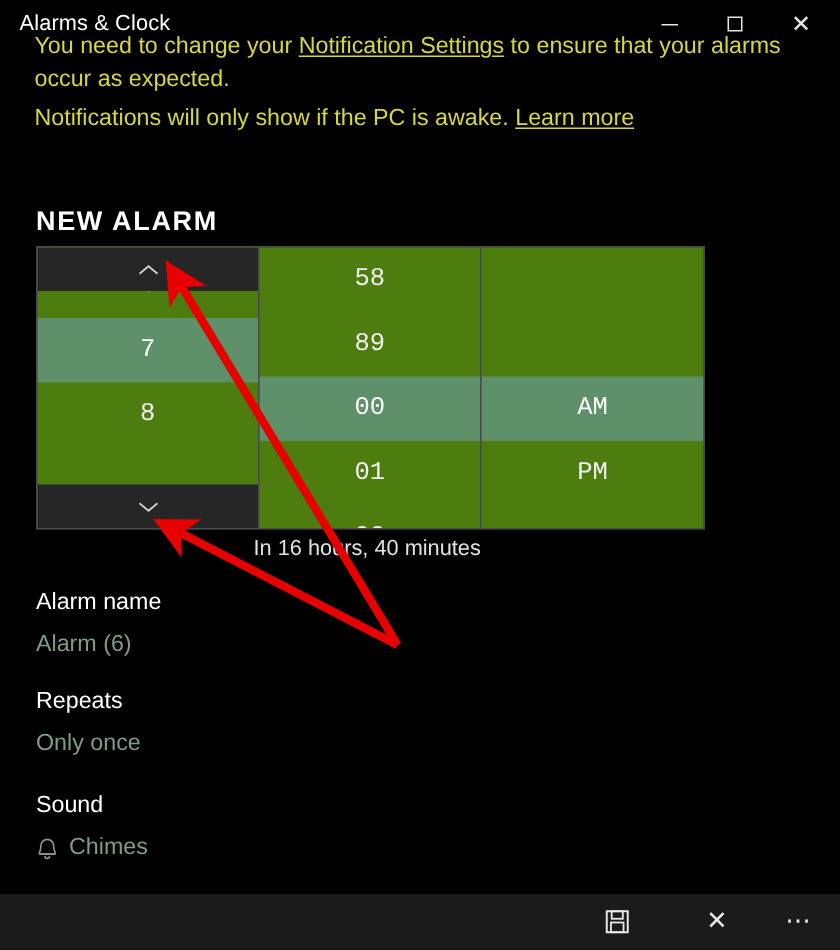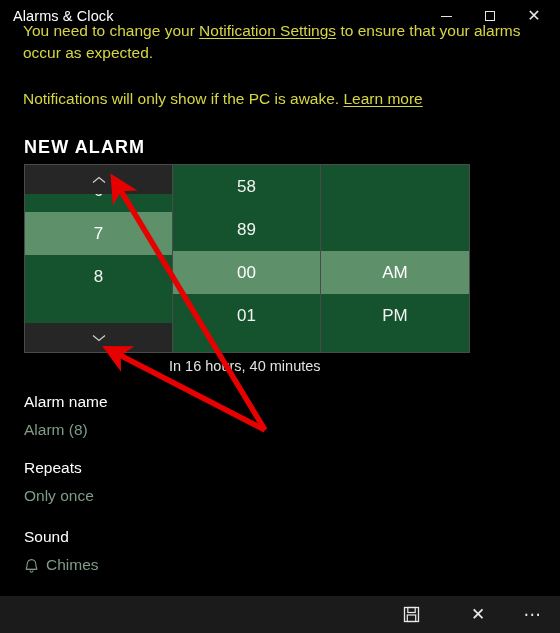--- a/index.html
+++ b/index.html
@@ -66,21 +66,21 @@
   .banner {
     position: absolute;
     left: 23px; top: 20px;
     width: 500px;
   }
   .banner-line {
     font-size: 15.5px;
     line-height: 22px;
     color: #d6d645;
   }
-  .banner-line.second { margin-top: 24px; }
+  .banner-line.second { margin-top: 4px; }
   .banner-link {
     color: #d6d645;
     text-decoration: underline;
     text-underline-offset: 2px;
     cursor: pointer;
   }
 
   
   .section-heading {
     position: absolute;
@@ -98,24 +98,25 @@
     width: 446px; height: 189px;
     display: flex;
     border: 1px solid #4a4a4a;
     box-sizing: border-box;
     background: #2b2b2b;
   }
   .pcol {
     position: relative;
     width: 148px;
     height: 187px;
-    background: #14532d;
+    background: #4d7c0f;
     border-right: 1px solid #4a4a4a;
     box-sizing: border-box;
     overflow: hidden;
+    font-family: Liberation Mono, monospace;
   }
   .pcol:last-child { border-right: none; width: 148px; }
 
   .chevbtn {
     position: absolute;
     left: 0;
     width: 100%;
     height: 29px;
     background: #262626;
     display: flex;
@@ -285,21 +286,21 @@
     <div class="pitem r3">PM</div>
     <div class="pitem r4"></div>
   </div>
 </div>
 
 <div class="reltime">In 16 hours, 40 minutes</div>
 
 <div class="field f-name">
   <div class="field-label">Alarm name</div>
   <div class="field-value">
-    <span>Alarm (8)</span>
+    <span>Alarm (6)</span>
   </div>
 </div>
 
 <div class="field f-repeats">
   <div class="field-label">Repeats</div>
   <div class="field-value">
     <span>Only once</span>
   </div>
 </div>
 

